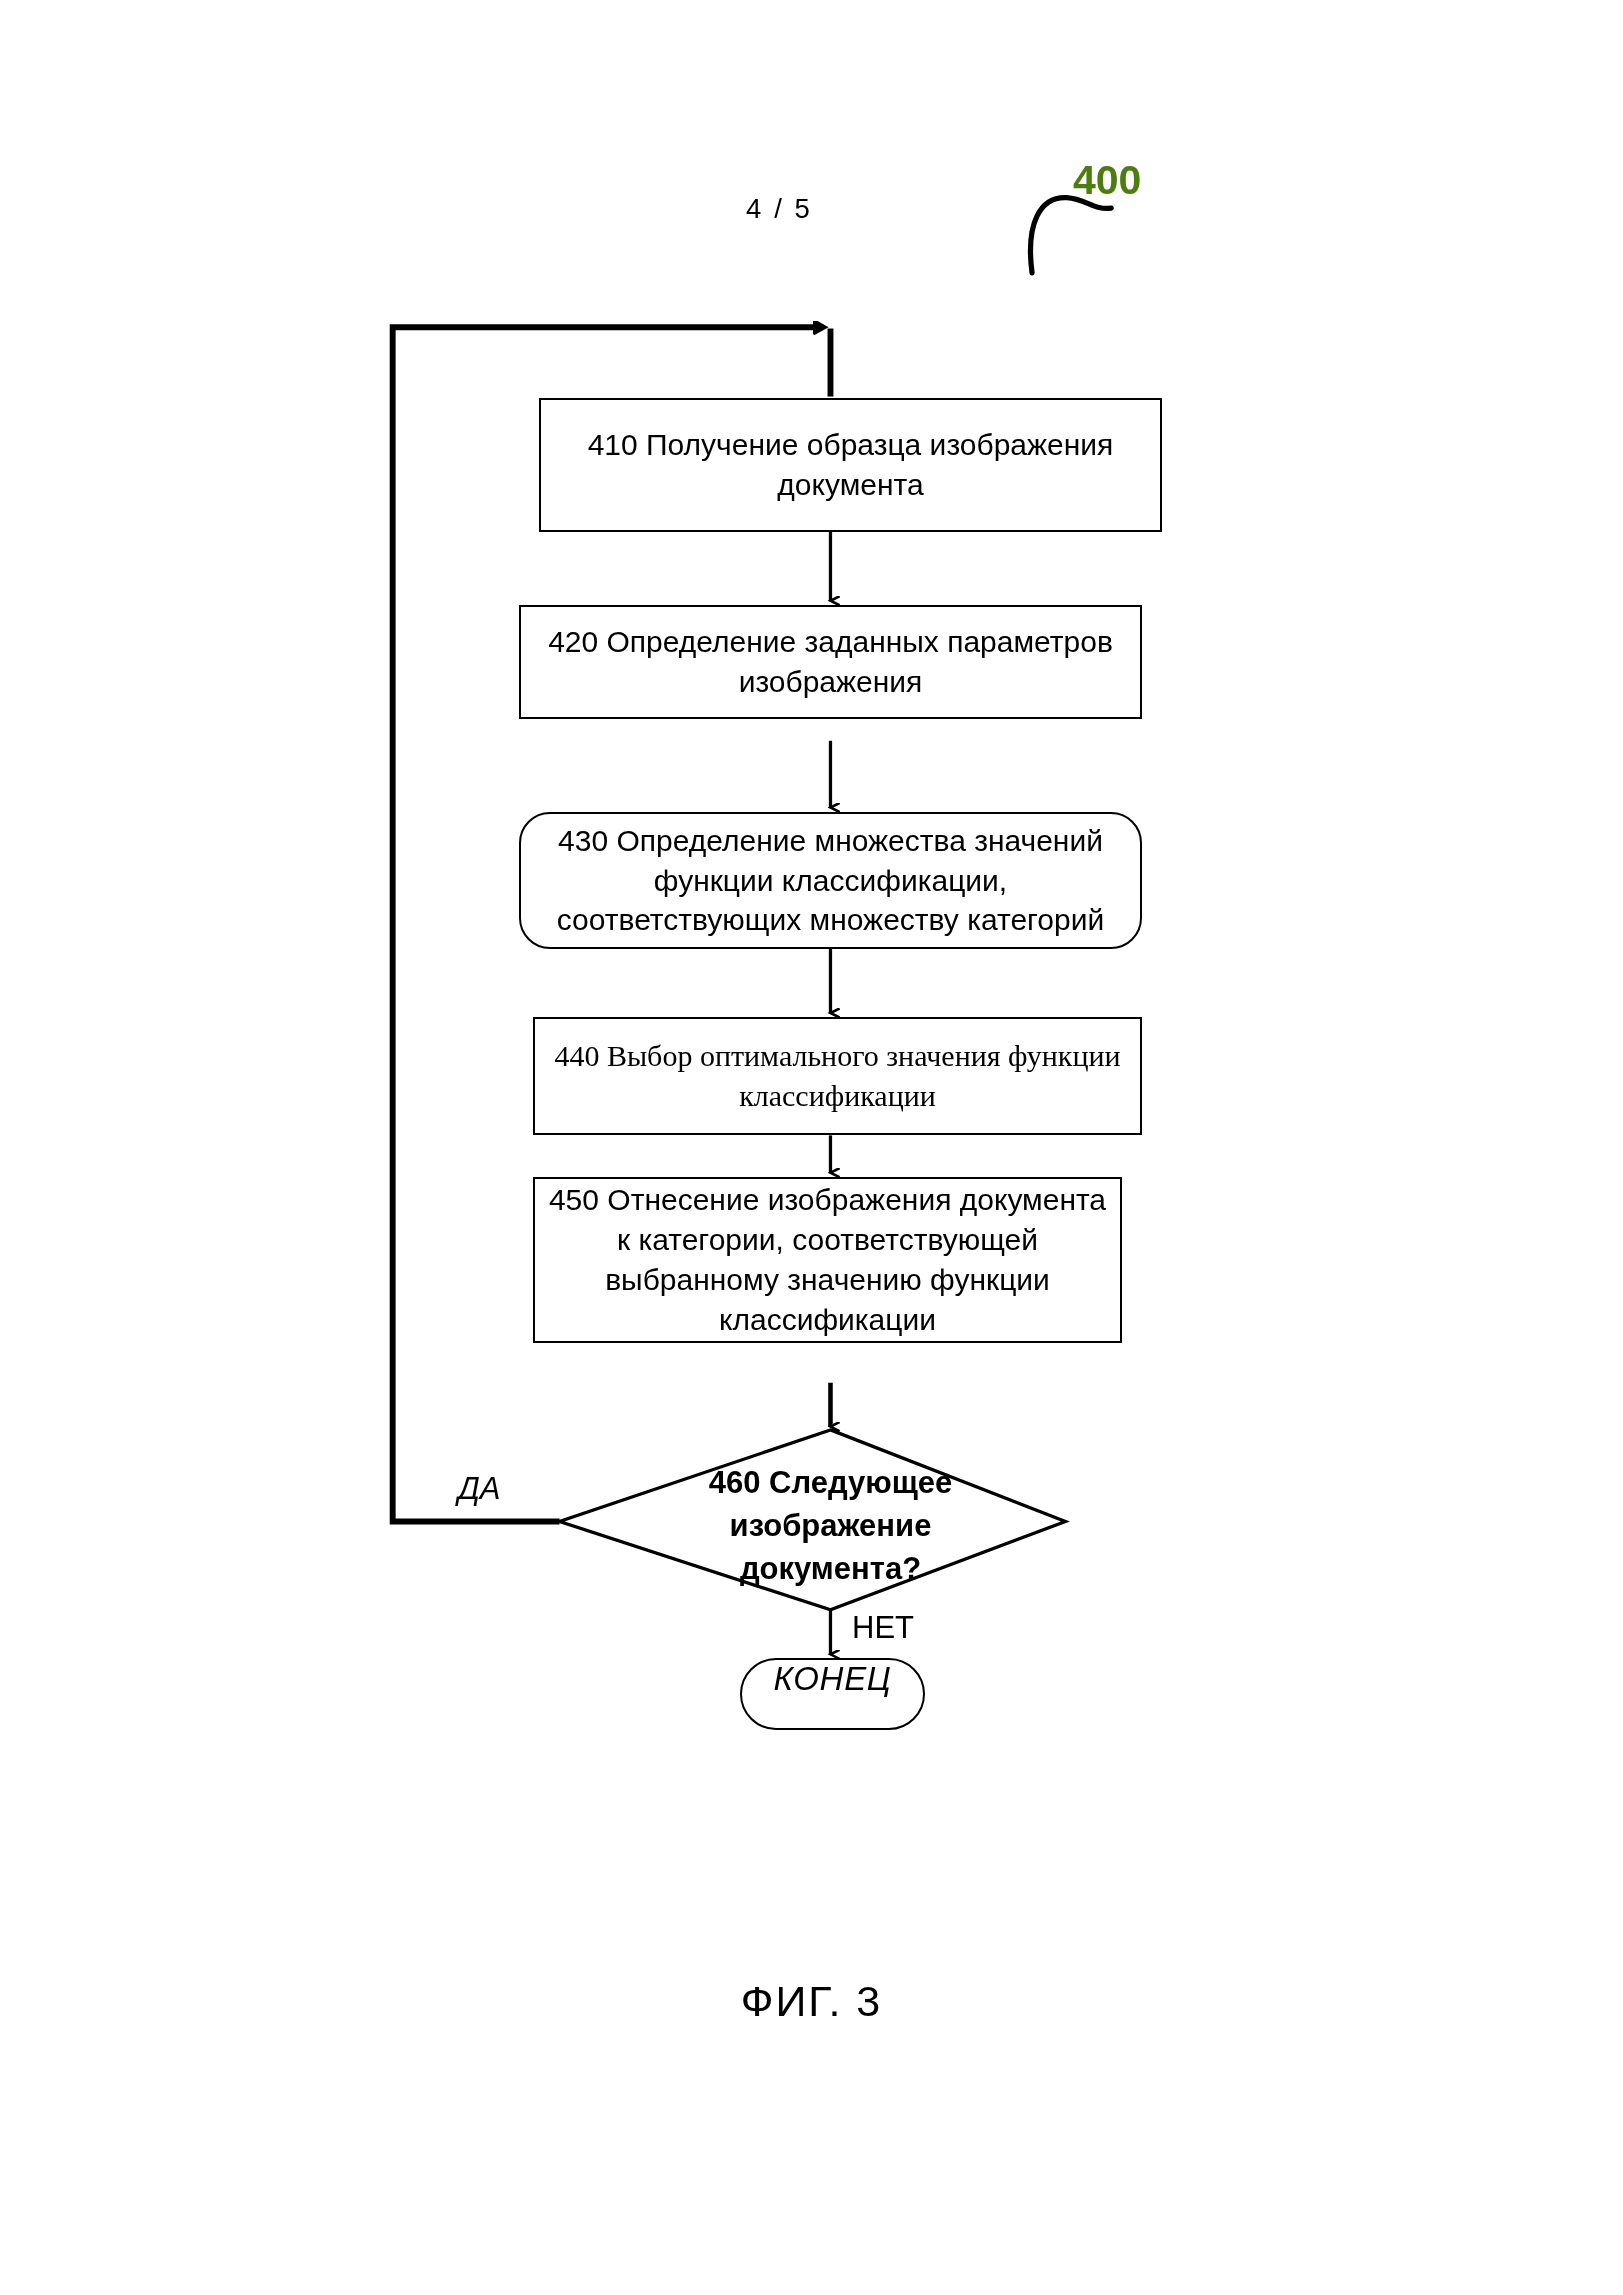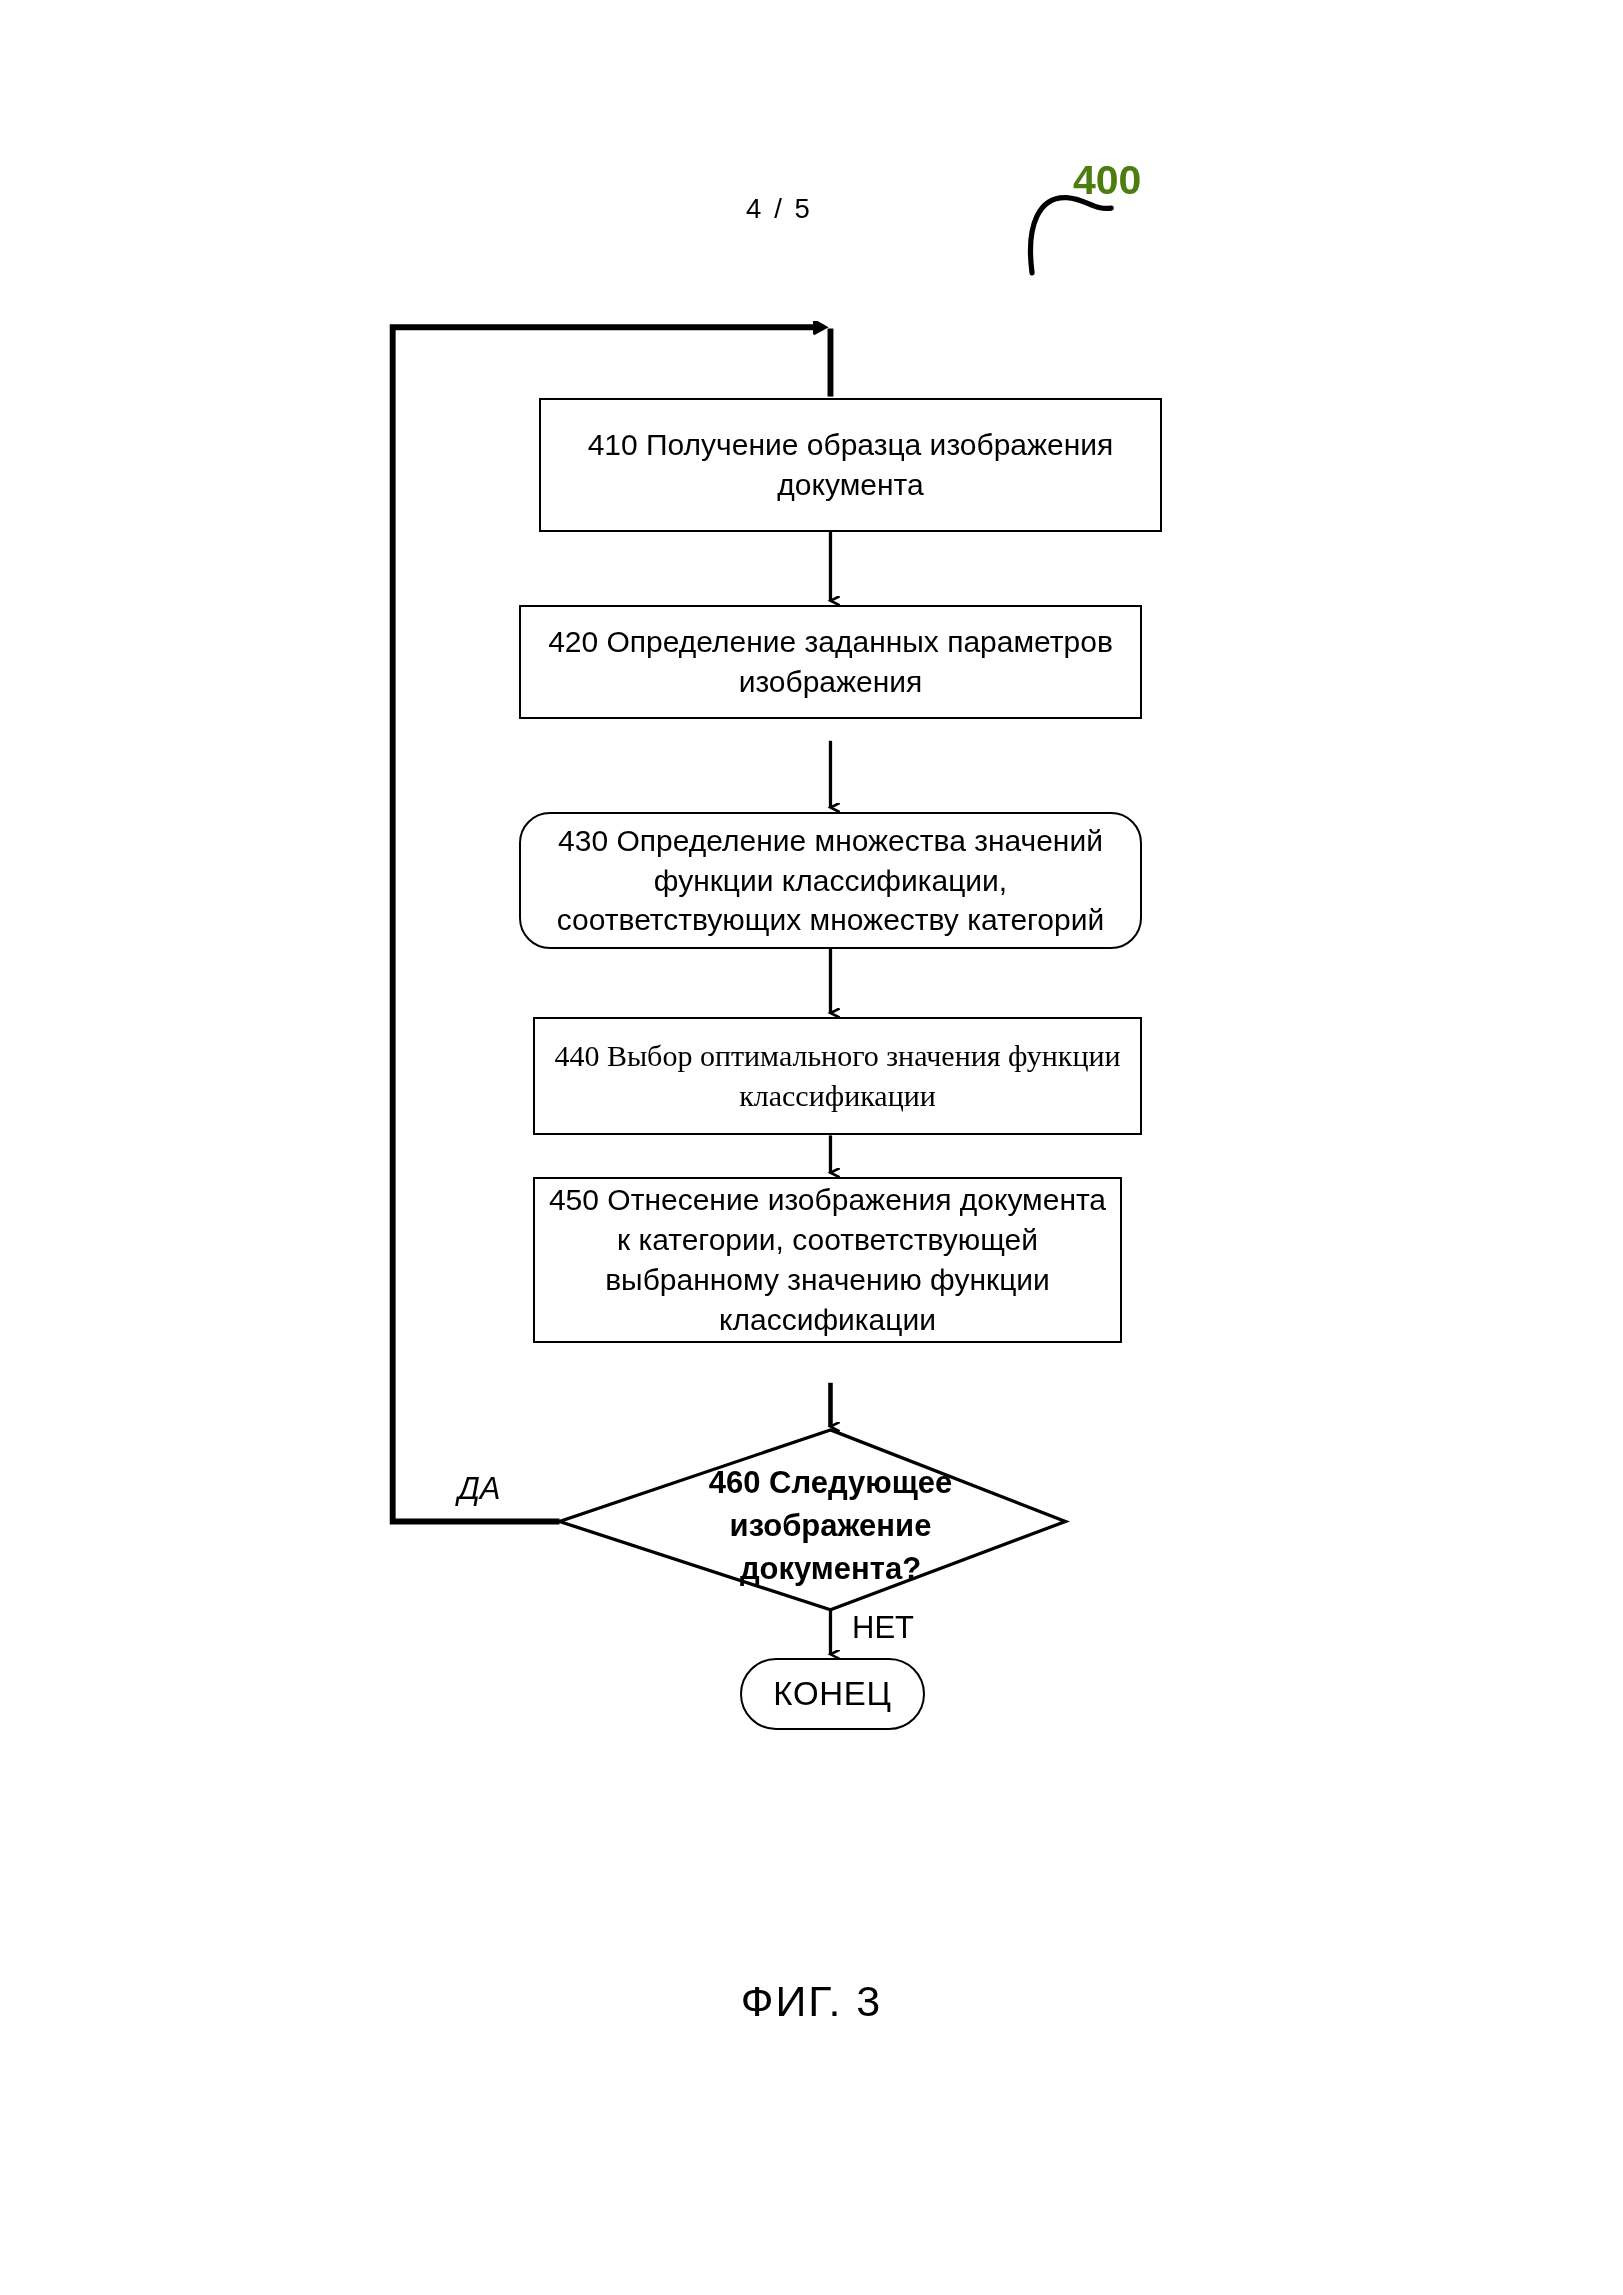--- a/index.html
+++ b/index.html
@@ -88,25 +88,25 @@
     color: #000;
     white-space: nowrap;
   }
   .terminal {
     position: absolute;
     border: 2.6px solid #000;
     border-radius: 52px;
     background: #fff;
     box-sizing: border-box;
     display: flex;
-    align-items: center;
     justify-content: center;
     font-size: 33px;
     letter-spacing: 0.7px;
     color: #000;
+    font-style: italic;
   }
 </style>
 </head>
 <body>
 
 <div id="sheet">
 
   <div class="page-num">4 / 5</div>
 
   <div class="fig-ref">400</div>

